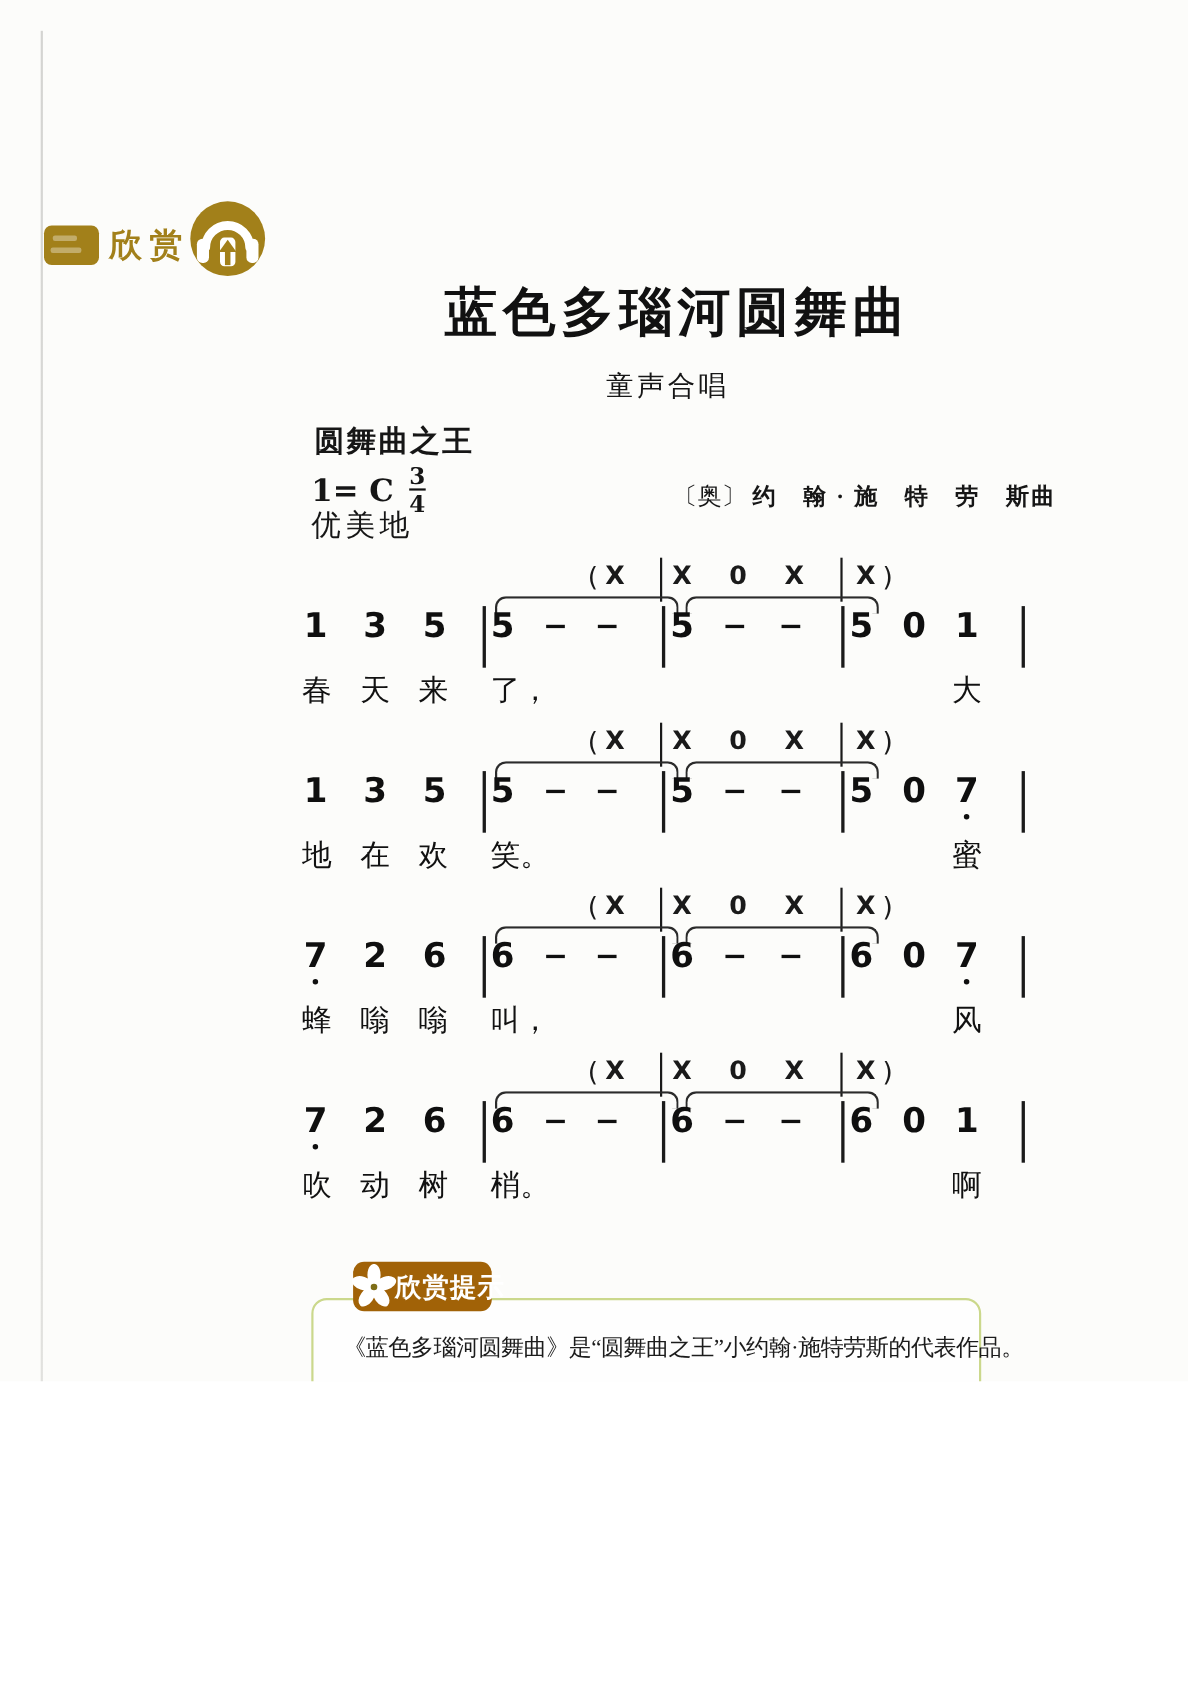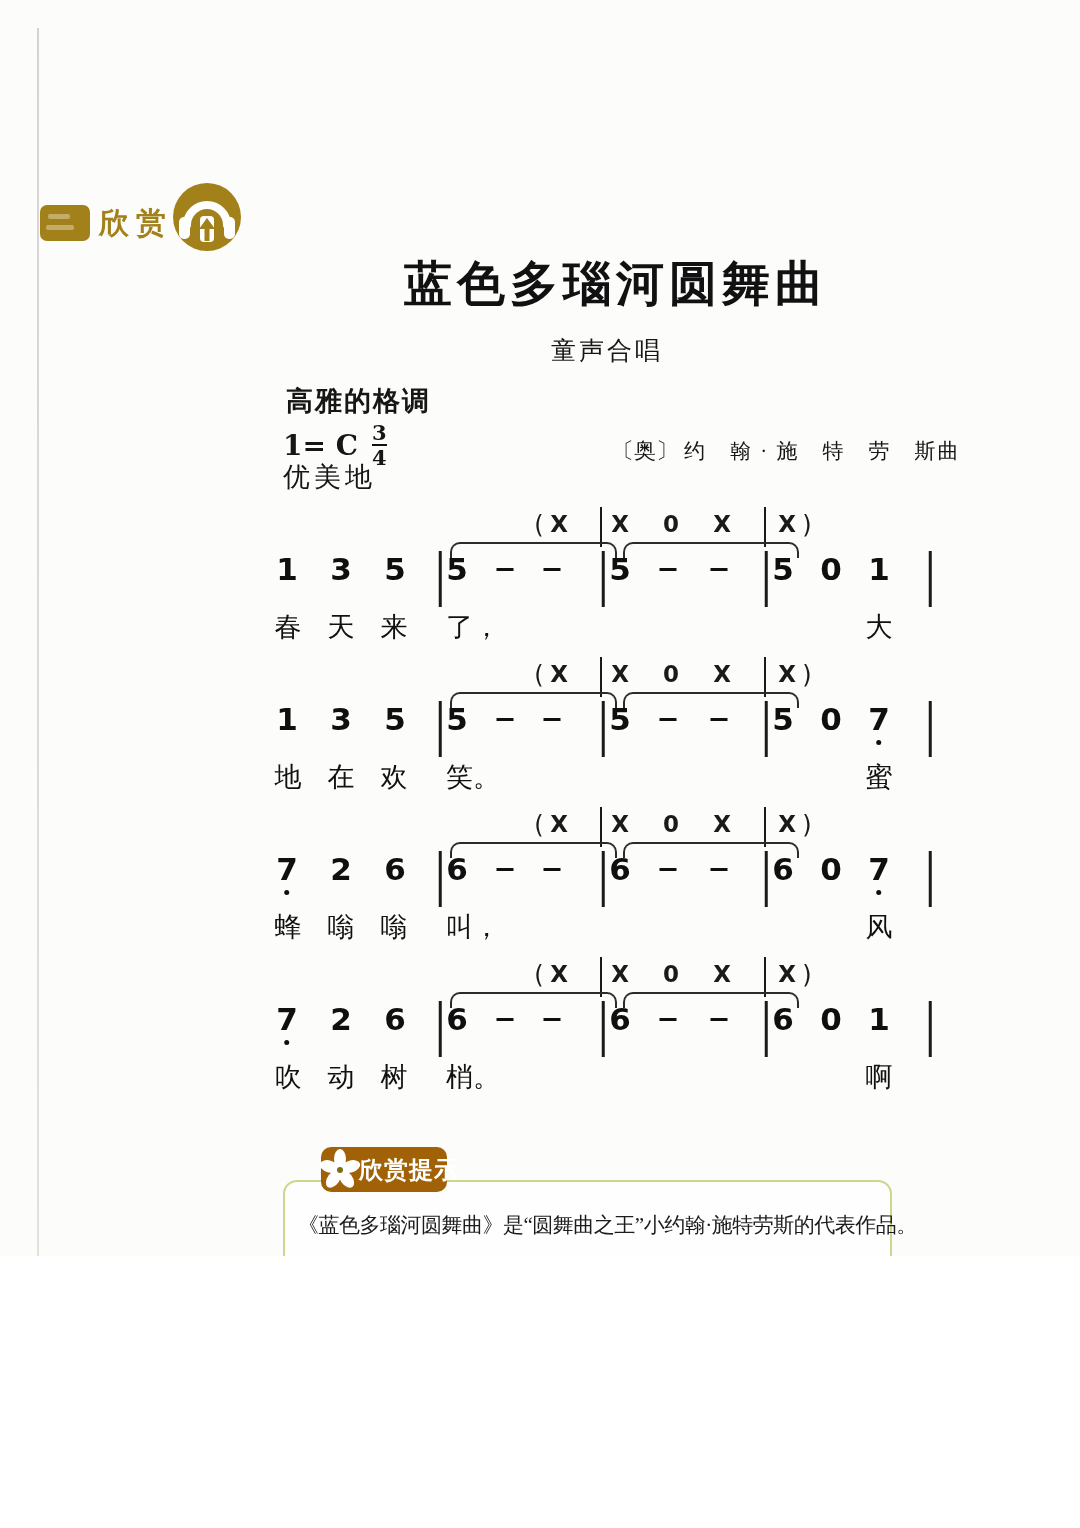--- a/index.html
+++ b/index.html
@@ -25,21 +25,21 @@
   
   .meta-section{position:absolute;left:286px;top:383px;font-size:27px;font-weight:600;letter-spacing:2px;white-space:nowrap;}
   .meta-key{position:absolute;left:283px;top:422px;display:flex;align-items:center;
             font:700 28px "DejaVu Serif",serif;white-space:nowrap;}
   .frac{display:inline-flex;flex-direction:column;align-items:center;margin-left:14px;
         font:700 21px "DejaVu Serif",serif;line-height:1;}
   .frac-bot{border-top:2.5px solid #111;padding-top:1px;margin-top:1px;}
   .meta-tempo{position:absolute;left:283px;top:459px;font-size:27px;letter-spacing:4px;white-space:nowrap;}
   .composer{position:absolute;left:612px;top:436px;display:flex;align-items:center;}
   .composer-origin{font-size:22px;margin-right:6px;}
-  .composer-lines{display:flex;flex-direction:row;}
+  .composer-lines{display:flex;flex-direction:row;font-weight:bold;}
   .composer-l1{font-size:21px;letter-spacing:2px;white-space:nowrap;line-height:30px;}
   .composer-l2{font-size:21px;letter-spacing:3px;white-space:nowrap;line-height:30px;}
 
   
   .system{position:absolute;left:0;width:1080px;height:150px;}
   .ptok{position:absolute;top:6px;transform:translateX(-50%);
         font:700 23px "DejaVu Sans",sans-serif;color:#1a1a1a;white-space:nowrap;}
   .ptok.paren{font-weight:400;font-size:24px;}
   .pbar{position:absolute;top:2px;width:2px;height:40px;background:#1a1a1a;transform:translateX(-50%);}
   .tie{position:absolute;top:37px;height:14px;border:2px solid #2b2b2b;border-bottom:none;
@@ -54,21 +54,21 @@
   .lyr.multi{transform:translateX(-26%);}
 
   
   .hint-box{position:absolute;left:283px;top:1180px;width:605px;height:146px;background:#fefefe;
             border:2.5px solid #cbd88c;border-radius:14px;}
   .hint-badge{position:absolute;left:321px;top:1147px;width:126px;height:45px;border-radius:10px;
               display:flex;align-items:center;}
   .hint-badge-label{color:#ffffff;font:700 24px "Liberation Sans","DejaVu Sans",sans-serif;
               letter-spacing:1px;margin-left:38px;white-space:nowrap;}
   .hint-flower{position:absolute;left:-2px;top:2px;width:42px;height:42px;}
-  .hint-text{position:absolute;left:298px;top:1206px;width:585px;font-size:21px;line-height:39px;
+  .hint-text{position:absolute;left:312px;top:1206px;width:585px;font-size:21px;line-height:39px;
              letter-spacing:-0.5px;color:#1c1c1c;}
   .hint-text div{white-space:nowrap;}
 
   
   .page-dot{position:absolute;left:92px;top:1391px;width:45px;height:45px;border-radius:50%;
             display:flex;align-items:center;justify-content:center;
             font:400 24px "Liberation Sans","DejaVu Sans",sans-serif;color:#46230c;text-align:center;}
 </style>
 </head>
 <body>
@@ -90,21 +90,21 @@
       <rect x="17" y="0" width="11" height="22" rx="5" fill="#ffffff"></rect>
       <rect x="-7" y="-1" width="14" height="26" rx="4" fill="#ffffff"></rect>
       <polygon points="0,1 8,12 -8,12" class="gold-fill" fill="#a2801a"></polygon>
       <rect x="-2.5" y="10" width="5" height="14" class="gold-fill" fill="#a2801a"></rect>
     </svg>
   </div>
 
   <div class="song-title">蓝色多瑙河圆舞曲</div>
   <div class="song-subtitle">童声合唱</div>
 
-  <div class="meta-section">高雅的格调</div>
+  <div class="meta-section">圆舞曲之王</div>
   <div class="meta-key">
     <span>1= C</span>
     <span class="frac">
       <span>3</span>
       <span class="frac-bot">4</span>
     </span>
   </div>
   <div class="meta-tempo">优美地</div>
   <div class="composer">
     <span class="composer-origin">〔奥〕</span>

